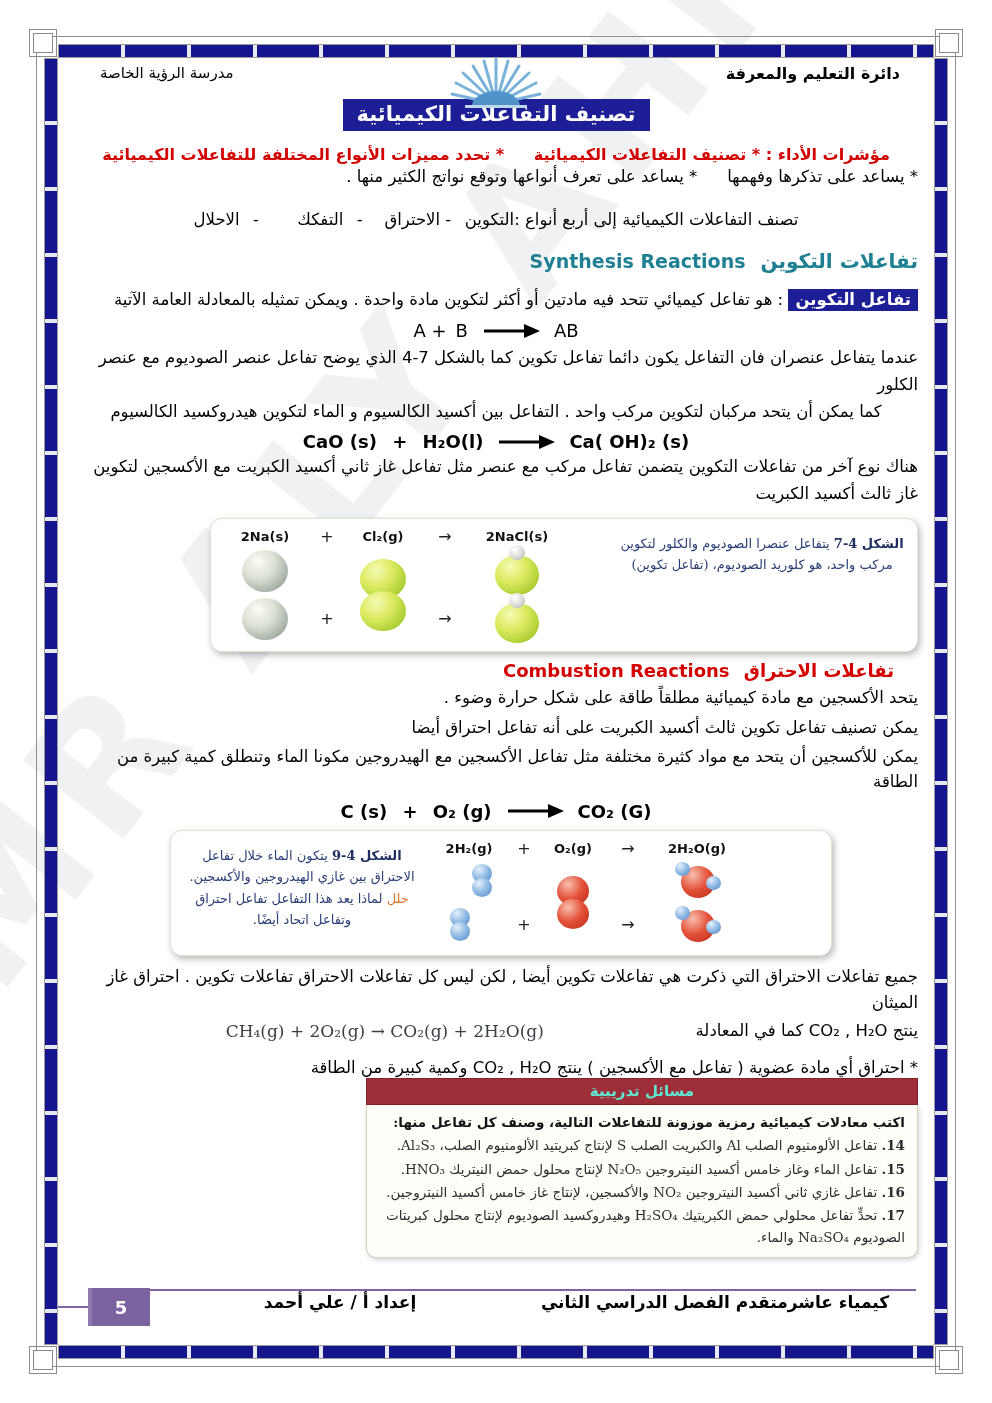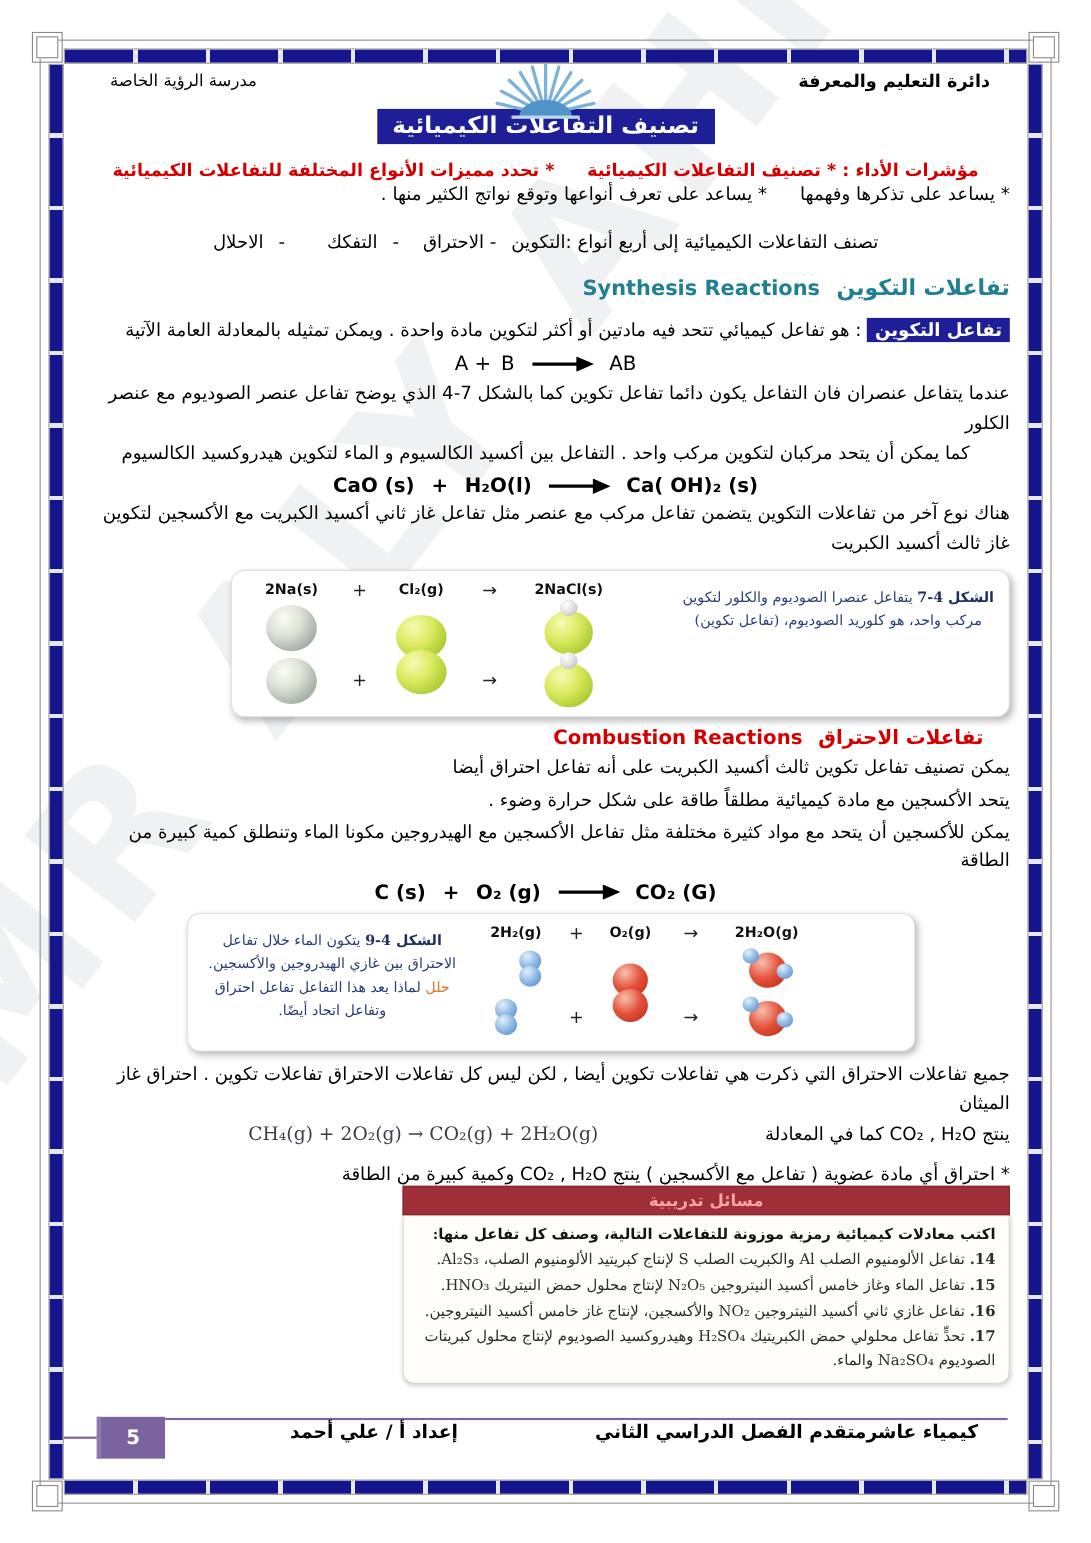--- a/index.html
+++ b/index.html
@@ -81,21 +81,21 @@
   .water-h2{position:absolute;right:2px;top:16px;width:15px;height:14px;border-radius:50%;
     background:radial-gradient(circle at 35% 28%,#e4f0fb 0%,#8cb8e4 50%,#5585c4 100%);}
   .comb-heading{direction:rtl;text-align:right;margin:8px 24px 0 0;font-size:18px;font-weight:bold;color:#d40000;}
   .comb-heading .en{margin-right:8px;}
   .comb-line{direction:rtl;text-align:right;font-size:16.5px;margin-top:5px;line-height:1.5;}
   .methane-row{display:flex;direction:rtl;align-items:center;margin-top:2px;}
   .methane-row .rtl-part{font-size:16.5px;}
   .methane-row .eq-part{flex:1;}
   
   .problems{position:absolute;right:74px;top:1078px;width:552px;direction:rtl;z-index:1;}
-  .problems-header{background:#9e2f38;color:#fca5a5;font-weight:bold;text-align:center;font-size:15px;padding:3px 0 4px;border:1px solid #832329;}
+  .problems-header{background:#9e2f38;color:#5eead4;font-weight:bold;text-align:center;font-size:15px;padding:3px 0 4px;border:1px solid #832329;}
   .problems-body{background:#fffdf8;border:1px solid #d8d2c4;border-top:none;border-radius:0 0 10px 10px;
     padding:7px 12px 9px;font-size:13.5px;line-height:1.58;color:#2d2d2d;box-shadow:1px 2px 5px rgba(0,0,0,0.18);
     font-family:"DejaVu Serif","DejaVu Sans",serif;}
   .problems-intro{font-weight:bold;color:#151515;}
   .problem-item{margin-top:2px;text-align:right;}
   .pnum{font-weight:bold;}
   
   .footer-rule{position:absolute;left:148px;right:76px;top:1289px;height:2px;background:#8064a2;z-index:1;}
   .footer-tick{position:absolute;left:58px;top:1306px;width:30px;height:2px;background:#8064a2;z-index:1;}
   .pagenum-box{position:absolute;left:88px;top:1288px;width:58px;height:38px;background:#7a639e;color:#fff;
@@ -207,22 +207,22 @@
     <div class="figcap">
       <span class="fignum">الشكل 4-7</span>
       <span>يتفاعل عنصرا الصوديوم والكلور لتكوين مركب واحد، هو كلوريد الصوديوم، (تفاعل تكوين)</span>
     </div>
   </div>
 
   <div class="comb-heading">
     <span>تفاعلات الاحتراق</span>
     <span class="en">Combustion Reactions</span>
   </div>
+  <div class="comb-line">يتحد الأكسجين مع مادة كيميائية مطلقاً طاقة على شكل حرارة وضوء .</div>
   <div class="comb-line">يمكن تصنيف تفاعل تكوين ثالث أكسيد الكبريت على أنه تفاعل احتراق أيضا</div>
-  <div class="comb-line">يتحد الأكسجين مع مادة كيميائية مطلقاً طاقة على شكل حرارة وضوء .</div>
   <div class="comb-line">يمكن للأكسجين أن يتحد مع مواد كثيرة مختلفة مثل تفاعل الأكسجين مع الهيدروجين مكونا الماء وتنطلق كمية كبيرة من الطاقة</div>
   <div class="eq bold mt4">
     <span>C (s)  +  O₂ (g)</span>
     <svg width="58" height="14" viewBox="0 0 58 14">
         <line x1="2" y1="7" x2="44" y2="7" stroke="#000" stroke-width="3"></line>
         <polygon points="42,0 58,7 42,14" fill="#000"></polygon>
       </svg>
     <span>CO₂ (G)</span>
   </div>
 

